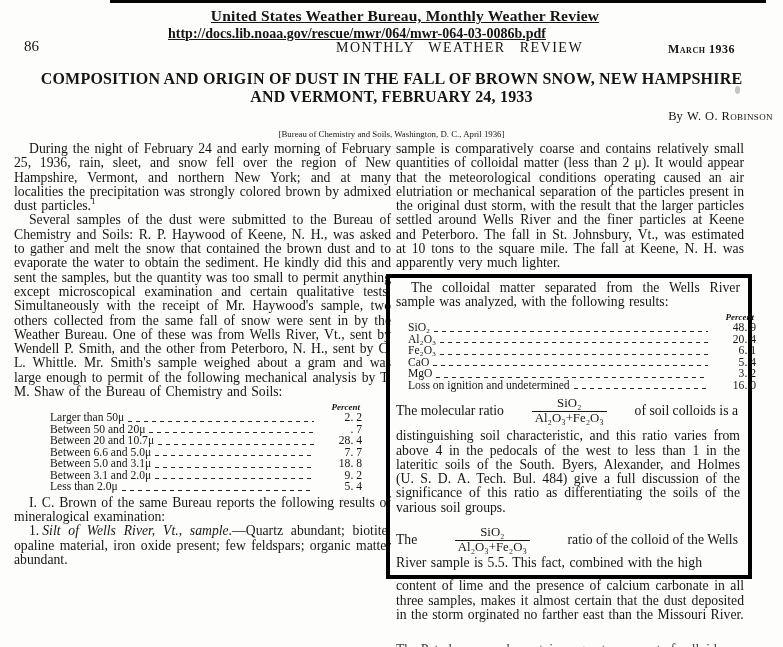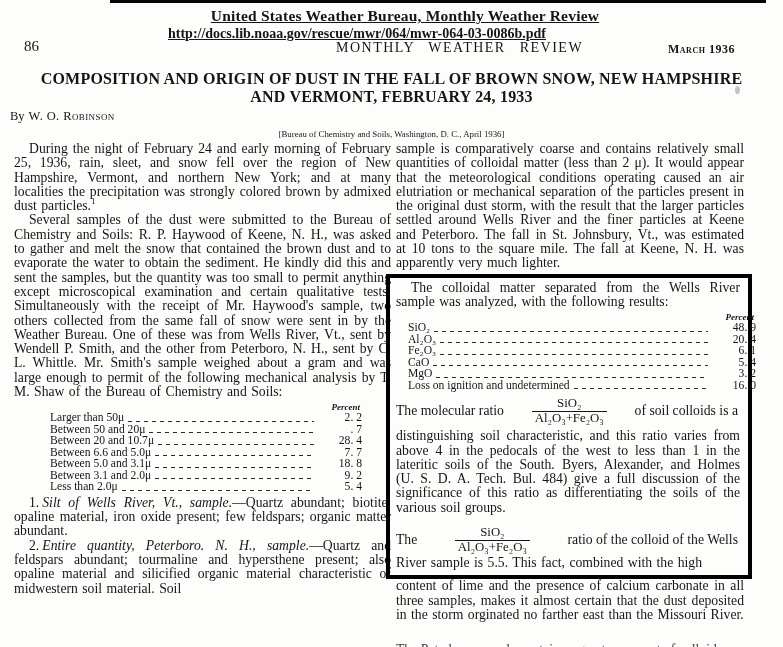--- a/index.html
+++ b/index.html
@@ -9,21 +9,21 @@
   .hdr1{position:absolute;top:7px;left:0;width:714px;text-align:center;font-size:15.5px;
         font-weight:bold;text-decoration:underline;letter-spacing:.2px;padding-left:48px;}
   .hdr2{position:absolute;top:26px;left:0;width:714px;text-align:center;font-size:14px;
         font-weight:bold;text-decoration:underline;}
   .pagenum{position:absolute;top:38px;left:24px;font-size:15px;}
   .journal{position:absolute;top:40px;left:336px;font-size:14px;letter-spacing:1.5px;word-spacing:9px;}
   .issue{position:absolute;top:42px;left:668px;font-size:12px;font-weight:600;
          font-variant:small-caps;letter-spacing:.5px;}
   .title-block{position:absolute;top:70px;left:10px;width:763px;text-align:center;
          font-size:16px;font-weight:bold;line-height:17.5px;letter-spacing:.2px;}
-  .byline{position:absolute;top:109px;left:10px;width:763px;text-align:left;font-size:12.5px;}
+  .byline{position:absolute;top:109px;left:10px;width:763px;text-align:right;font-size:12.5px;}
   .byline .bname{font-variant:small-caps;margin-left:4px;letter-spacing:.4px;}
   .affil{position:absolute;top:129px;left:10px;width:763px;text-align:center;font-size:8.8px;}
   .col-left{position:absolute;top:142px;left:14px;width:377px;}
   .col-right{position:absolute;top:142px;left:386px;width:366px;}
   .just{text-align:justify;font-size:13.7px;line-height:14.3px;margin:0;word-spacing:1px;}
   .ind{text-indent:15px;}
   .rc-pad{padding-left:10px;padding-right:8px;}
   sup.fn{font-size:9px;line-height:0;}
   .pct{font-size:9px;font-style:italic;font-weight:bold;text-align:right;
        padding-right:2px;line-height:10px;margin-top:3px;}
@@ -111,24 +111,24 @@
           <span class="tleader"></span>
           <span class="tval">9. 2</span>
         </div>
       <div class="trow">
           <span>Less than 2.0μ</span>
           <span class="tleader"></span>
           <span class="tval">5. 4</span>
         </div>
     </div>
 
+    <p class="just ind">I. C. Brown of the same Bureau reports the following results of mineralogical examination:</p>
 
     <p class="just ind"><span class="item-lead">1.</span><i class="minname">Silt of Wells River, Vt., sample.</i><span>—Quartz abundant; biotite, opaline material, iron oxide present; few feldspars; organic matter abundant.</span></p>
 
-    <p class="just ind"><span class="item-lead">2.</span><i class="minname">Entire quantity, Peterboro. N. H., sample.</i><span>—Quartz and feldspars abundant; tourmaline and hypersthene present; also opaline material and silicified organic material characteristic of midwestern soil material.  Soil</span></p>
   </div>
 
   <div class="col-right">
     <p class="just rc-pad">sample is comparatively coarse and contains relatively small quantities of colloidal matter (less than 2 μ).  It would appear that the meteorological conditions operating caused an air elutriation or mechanical separation of the particles present in the original dust storm, with the result that the larger particles settled around Wells River and the finer particles at Keene and Peterboro.  The fall in St. Johnsbury, Vt., was estimated at 10 tons to the square mile.  The fall at Keene, N. H. was apparently very much lighter.</p>
 
     <div class="highlight-box">
       <p class="just ind">The colloidal matter separated from the Wells River sample was analyzed, with the following results:</p>
 
       <div class="chem-table dtable">
         <div class="pct">Percent</div>

